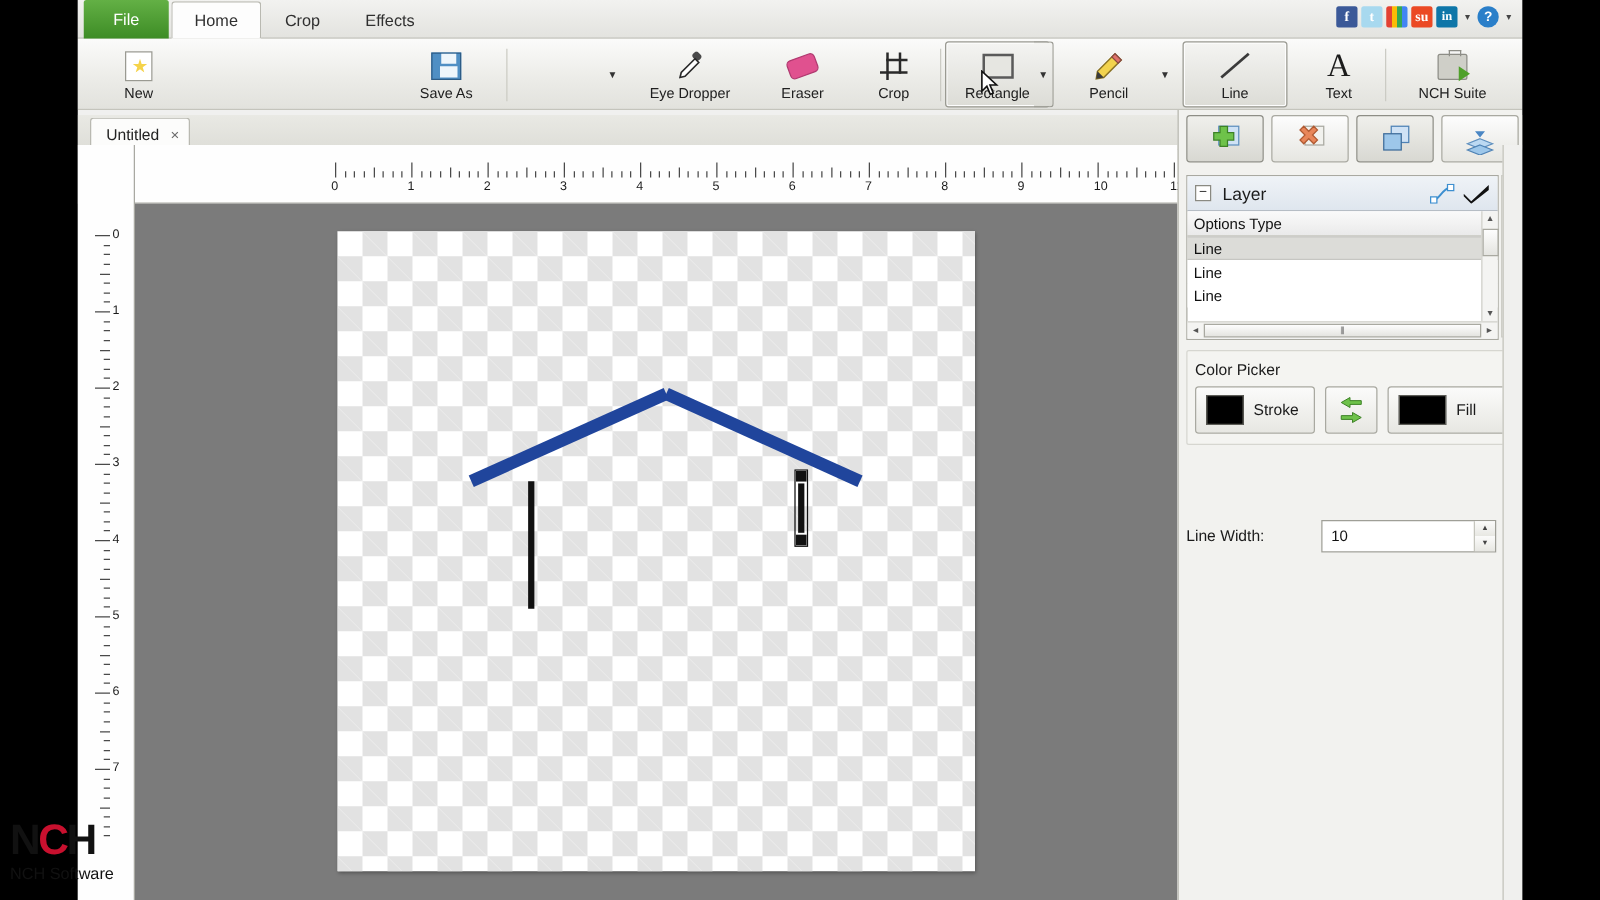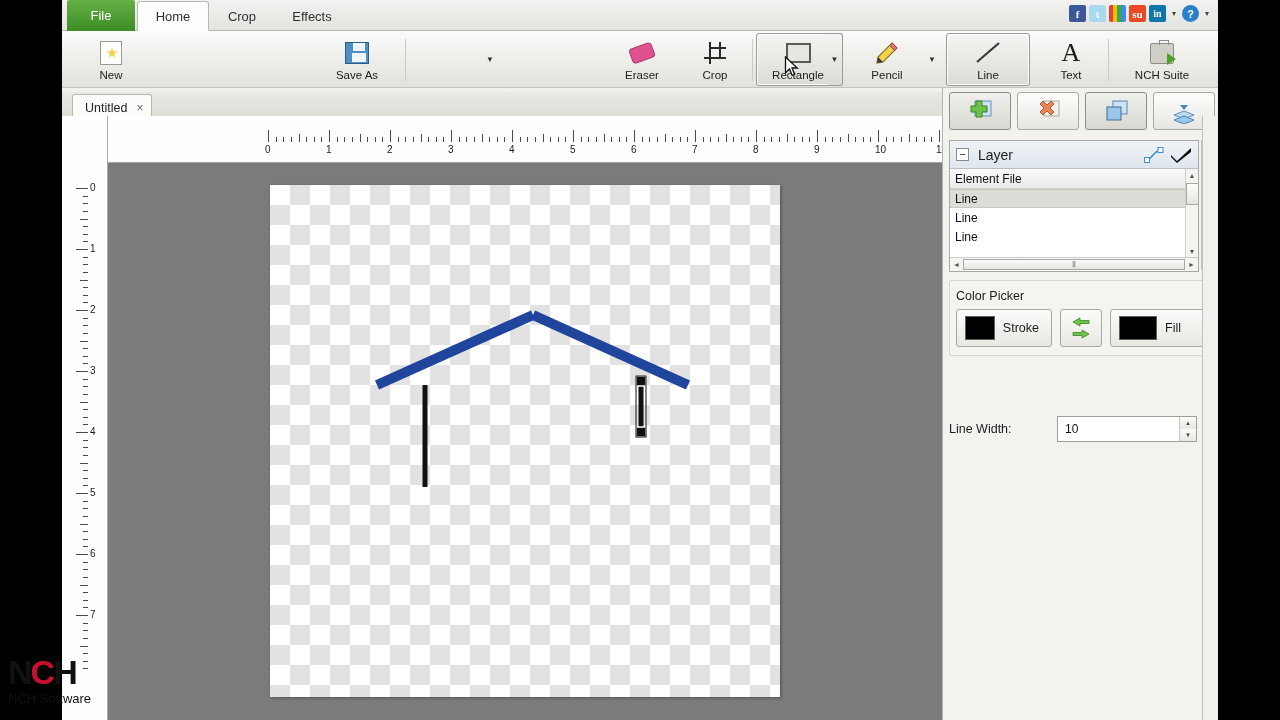--- a/index.html
+++ b/index.html
@@ -297,20 +297,29 @@
         <div class="ico">
             <div class="ic-saveas"></div>
           </div>
         <div class="lbl">Save As</div>
       </div>
 
       <div class="sep" style="left:343px"></div>
 
       <div class="ddbtn" style="left:420px">▼</div>
 
+      <div class="tool" style="left:440px;width:100px;">
+        <div class="ico">
+          <svg class="ic-drop" viewBox="0 0 22 24">
+              <rect x="13" y="1" width="7" height="6" rx="2.5" transform="rotate(45 16.5 4)" fill="#4a4a4a"></rect>
+              <path d="M15 6 L4 17 L3 21 L7 20 L18 9 Z" fill="#fff" stroke="#2a2a2a" stroke-width="1.3"></path>
+            </svg>
+        </div>
+        <div class="lbl">Eye Dropper</div>
+      </div>
 
       <div class="tool" style="left:544px;width:72px;">
         <div class="ico">
             <div class="ic-eraser"></div>
           </div>
         <div class="lbl">Eraser</div>
       </div>
 
       <div class="tool" style="left:620px;width:66px;">
         <div class="ico">
@@ -626,21 +635,21 @@
               <path d="M3 13 C7 13 10 4 16 3" fill="none" stroke="#3d8fd0" stroke-width="1.6"></path>
               <rect x="0.5" y="10.5" width="5" height="5" fill="#fff" stroke="#3d8fd0"></rect>
               <rect x="14" y="0.5" width="5" height="5" fill="#fff" stroke="#3d8fd0"></rect>
             </svg>
             <svg width="22" height="16" viewBox="0 0 22 16">
               <path d="M1 8 L7 14 L21 1 L21 5 L7 16 L1 10 Z" fill="#111"></path>
             </svg>
           </span>
         </div>
         <div class="list-hdr">
-          <span>Element File</span>
+          <span>Options Type</span>
         </div>
         <div class="list-row sel">
             <span>Line</span>
           </div>
         <div class="list-row">
             <span>Line</span>
           </div>
         <div class="list-row">
             <span>Line</span>
           </div>

